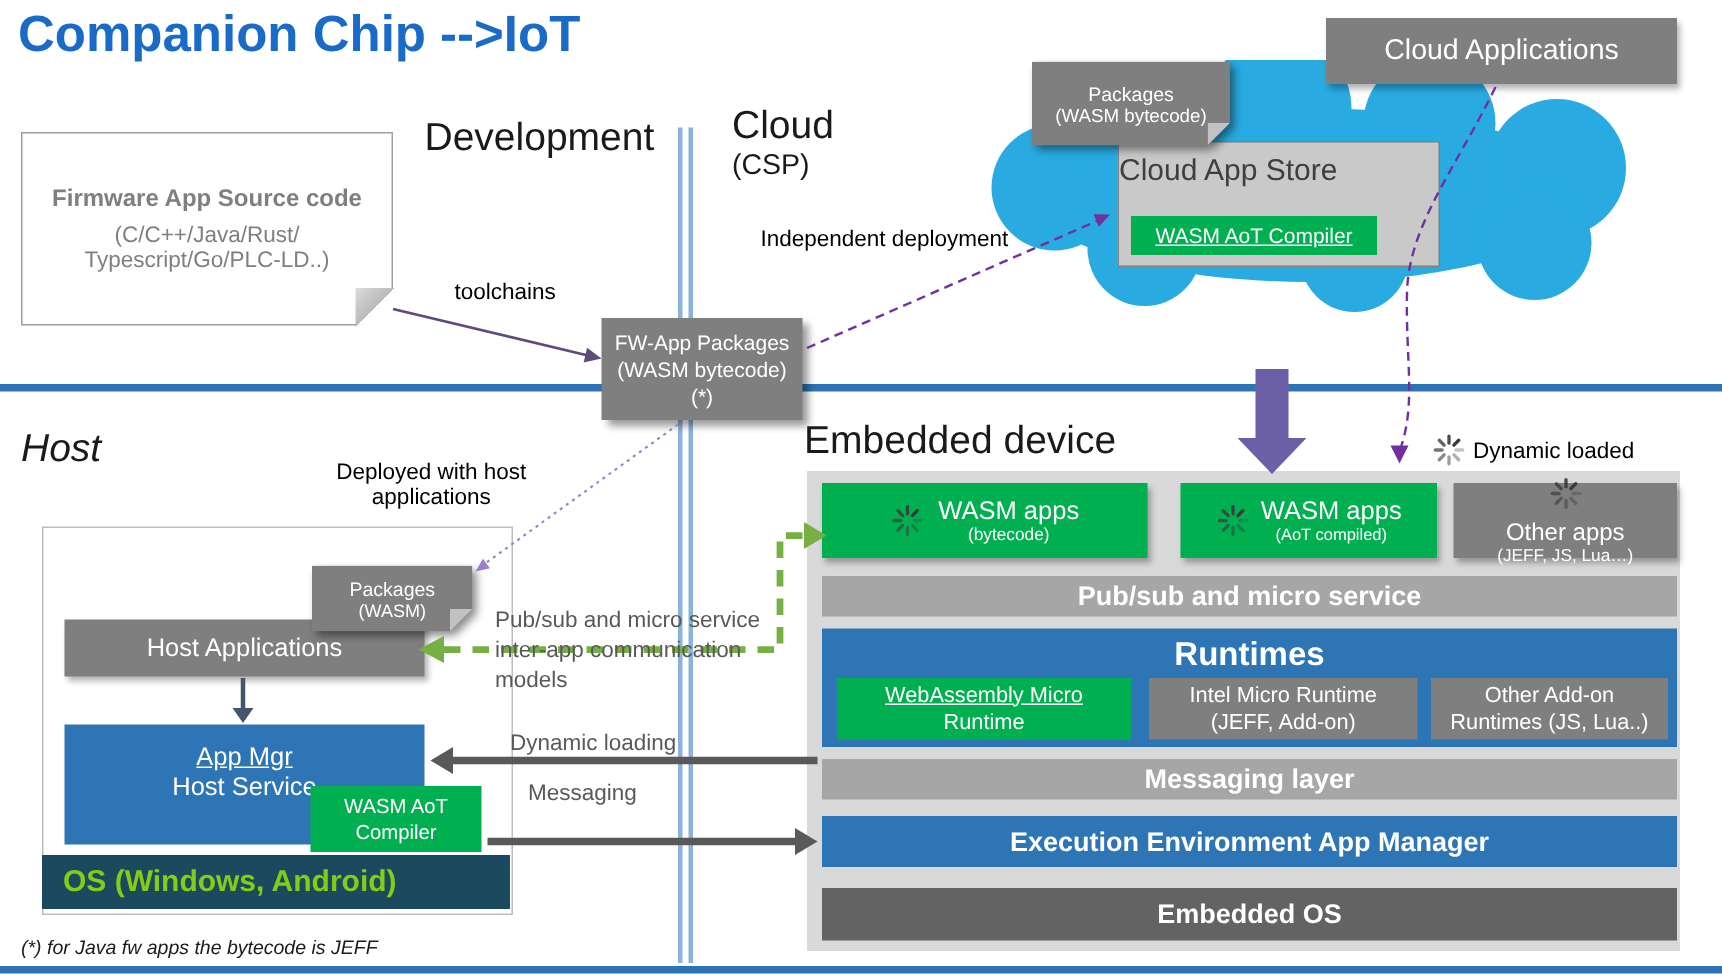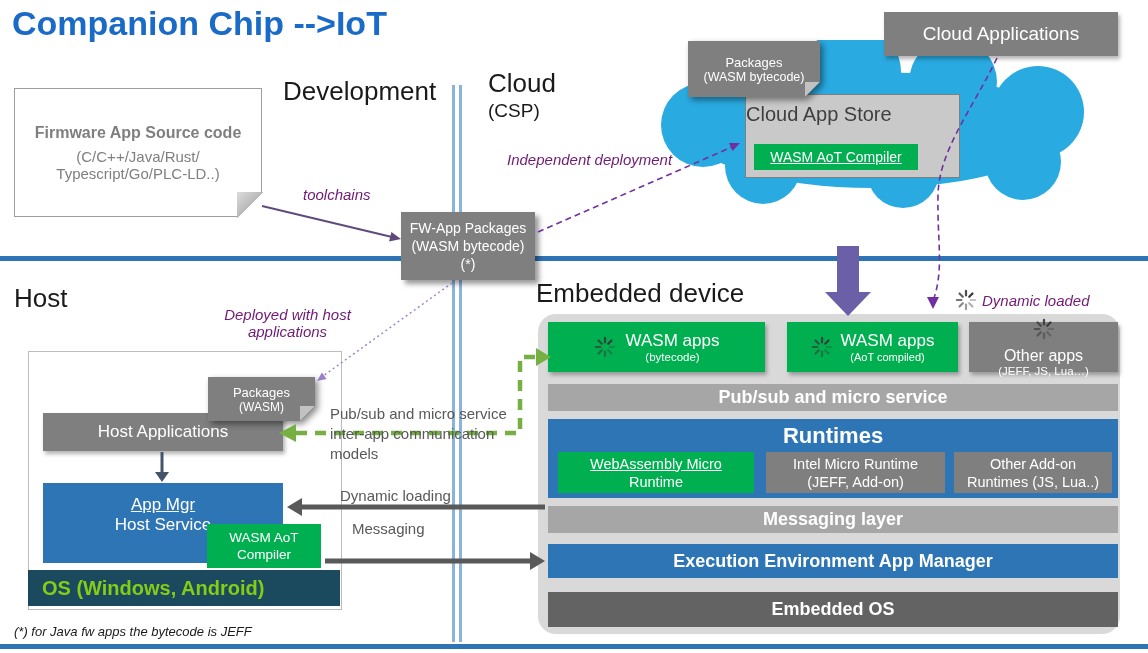--- a/index.html
+++ b/index.html
@@ -22,21 +22,21 @@
     clip-path:polygon(0 0,100% 0,100% calc(100% - 15px),calc(100% - 15px) 100%,0 100%);
     display:flex;flex-direction:column;align-items:center;justify-content:center;text-align:center;}
   .note::after{content:"";position:absolute;right:0;bottom:0;width:15px;height:15px;background:#c2c2c2;
     clip-path:polygon(0 0,100% 0,0 100%);}
   .graybox{background:#7f7f7f;color:#fff;}
   .greenbox{background:#00B050;color:#fff;}
   .bluebox{background:#2E75B6;color:#fff;}
   .bar{color:#fff;font-weight:bold;font-size:18px;}
   .shadow{box-shadow:4px 4px 5px rgba(0,0,0,.4);}
   .smshadow{box-shadow:2px 3px 4px rgba(0,0,0,.3);}
-  .label{color:#701a75;font-size:15px;z-index:7;font-style:italic;}
+  .label{color:#000000;font-size:15px;z-index:7;}
   .glabel{color:#595959;font-size:15px;z-index:7;}
   .spin{width:22px;height:22px;flex:0 0 auto;}
   .u{text-decoration:underline;}
   svg.overlay{position:absolute;left:0;top:0;z-index:6;pointer-events:none;}
   svg.cloudbg{position:absolute;z-index:0;}
   .z2{z-index:2;} .z3{z-index:3;}
 </style>
 </head>
 <body>
 
@@ -58,21 +58,21 @@
       <circle cx="255" cy="132" r="36"></circle>
       <circle cx="115" cy="126" r="38"></circle>
     </g>
   </svg>
 
   <div class="abs" style="left:12px;top:4px;font-size:34px;font-weight:bold;color:#1A6BC7;z-index:2;">Companion Chip --&gt;IoT</div>
 
   <div class="abs heading" style="left:283px;top:76px;z-index:2;">Development</div>
   <div class="abs heading" style="left:488px;top:68px;z-index:2;">Cloud</div>
   <div class="abs" style="left:488px;top:100px;font-size:19px;color:#1a1a1a;z-index:2;">(CSP)</div>
-  <div class="abs heading" style="left:14px;top:283px;z-index:2;">Host</div>
+  <div class="abs heading" style="left:14px;top:283px;z-index:2;font-style:italic;">Host</div>
   <div class="abs heading" style="left:536px;top:278px;z-index:2;">Embedded device</div>
 
   <div class="abs src-box ctr z2" style="left:14px;top:88px;width:246px;height:127px;">
     <div style="font-weight:bold;font-size:16px;margin-bottom:6px;">Firmware App Source code</div>
     <div style="font-size:15px;">(C/C++/Java/Rust/</div>
     <div style="font-size:15px;">Typescript/Go/PLC-LD..)</div>
   </div>
 
   <div class="abs label" style="left:303px;top:186px;">toolchains</div>
 
@@ -154,21 +154,21 @@
     <div>OS (Windows, Android)</div>
   </div>
 
   <div class="abs glabel" style="left:330px;top:404px;width:215px;line-height:20px;">
     <div>Pub/sub and micro service</div>
     <div>inter-app communication models</div>
   </div>
   <div class="abs glabel" style="left:340px;top:487px;">Dynamic loading</div>
   <div class="abs glabel" style="left:352px;top:520px;">Messaging</div>
 
-  <div class="abs z2" style="left:538px;top:314px;width:582px;height:320px;background:#D9D9D9;border-radius:18px;">
+  <div class="abs z2" style="left:538px;top:314px;width:582px;height:320px;background:#D9D9D9;">
 
     <div class="abs greenbox smshadow" style="left:10px;top:8px;width:217px;height:50px;display:flex;align-items:center;justify-content:center;gap:10px;">
       <span class="spin"><svg viewBox="0 0 24 24" width="100%" height="100%">
             <g stroke="#3a3a3a" stroke-width="2.4" stroke-linecap="round">
               <line x1="17" y1="12" x2="22" y2="12" stroke-opacity="0.30"></line>
               <line x1="15.535533905932738" y1="15.535533905932738" x2="19.071067811865476" y2="19.071067811865476" stroke-opacity="0.40"></line>
               <line x1="12" y1="17" x2="12" y2="22" stroke-opacity="0.50"></line>
               <line x1="8.464466094067262" y1="15.535533905932738" x2="4.928932188134525" y2="19.071067811865476" stroke-opacity="0.60"></line>
               <line x1="7" y1="12" x2="2" y2="12.000000000000002" stroke-opacity="0.70"></line>
               <line x1="8.464466094067262" y1="8.464466094067262" x2="4.928932188134523" y2="4.928932188134525" stroke-opacity="0.80"></line>

